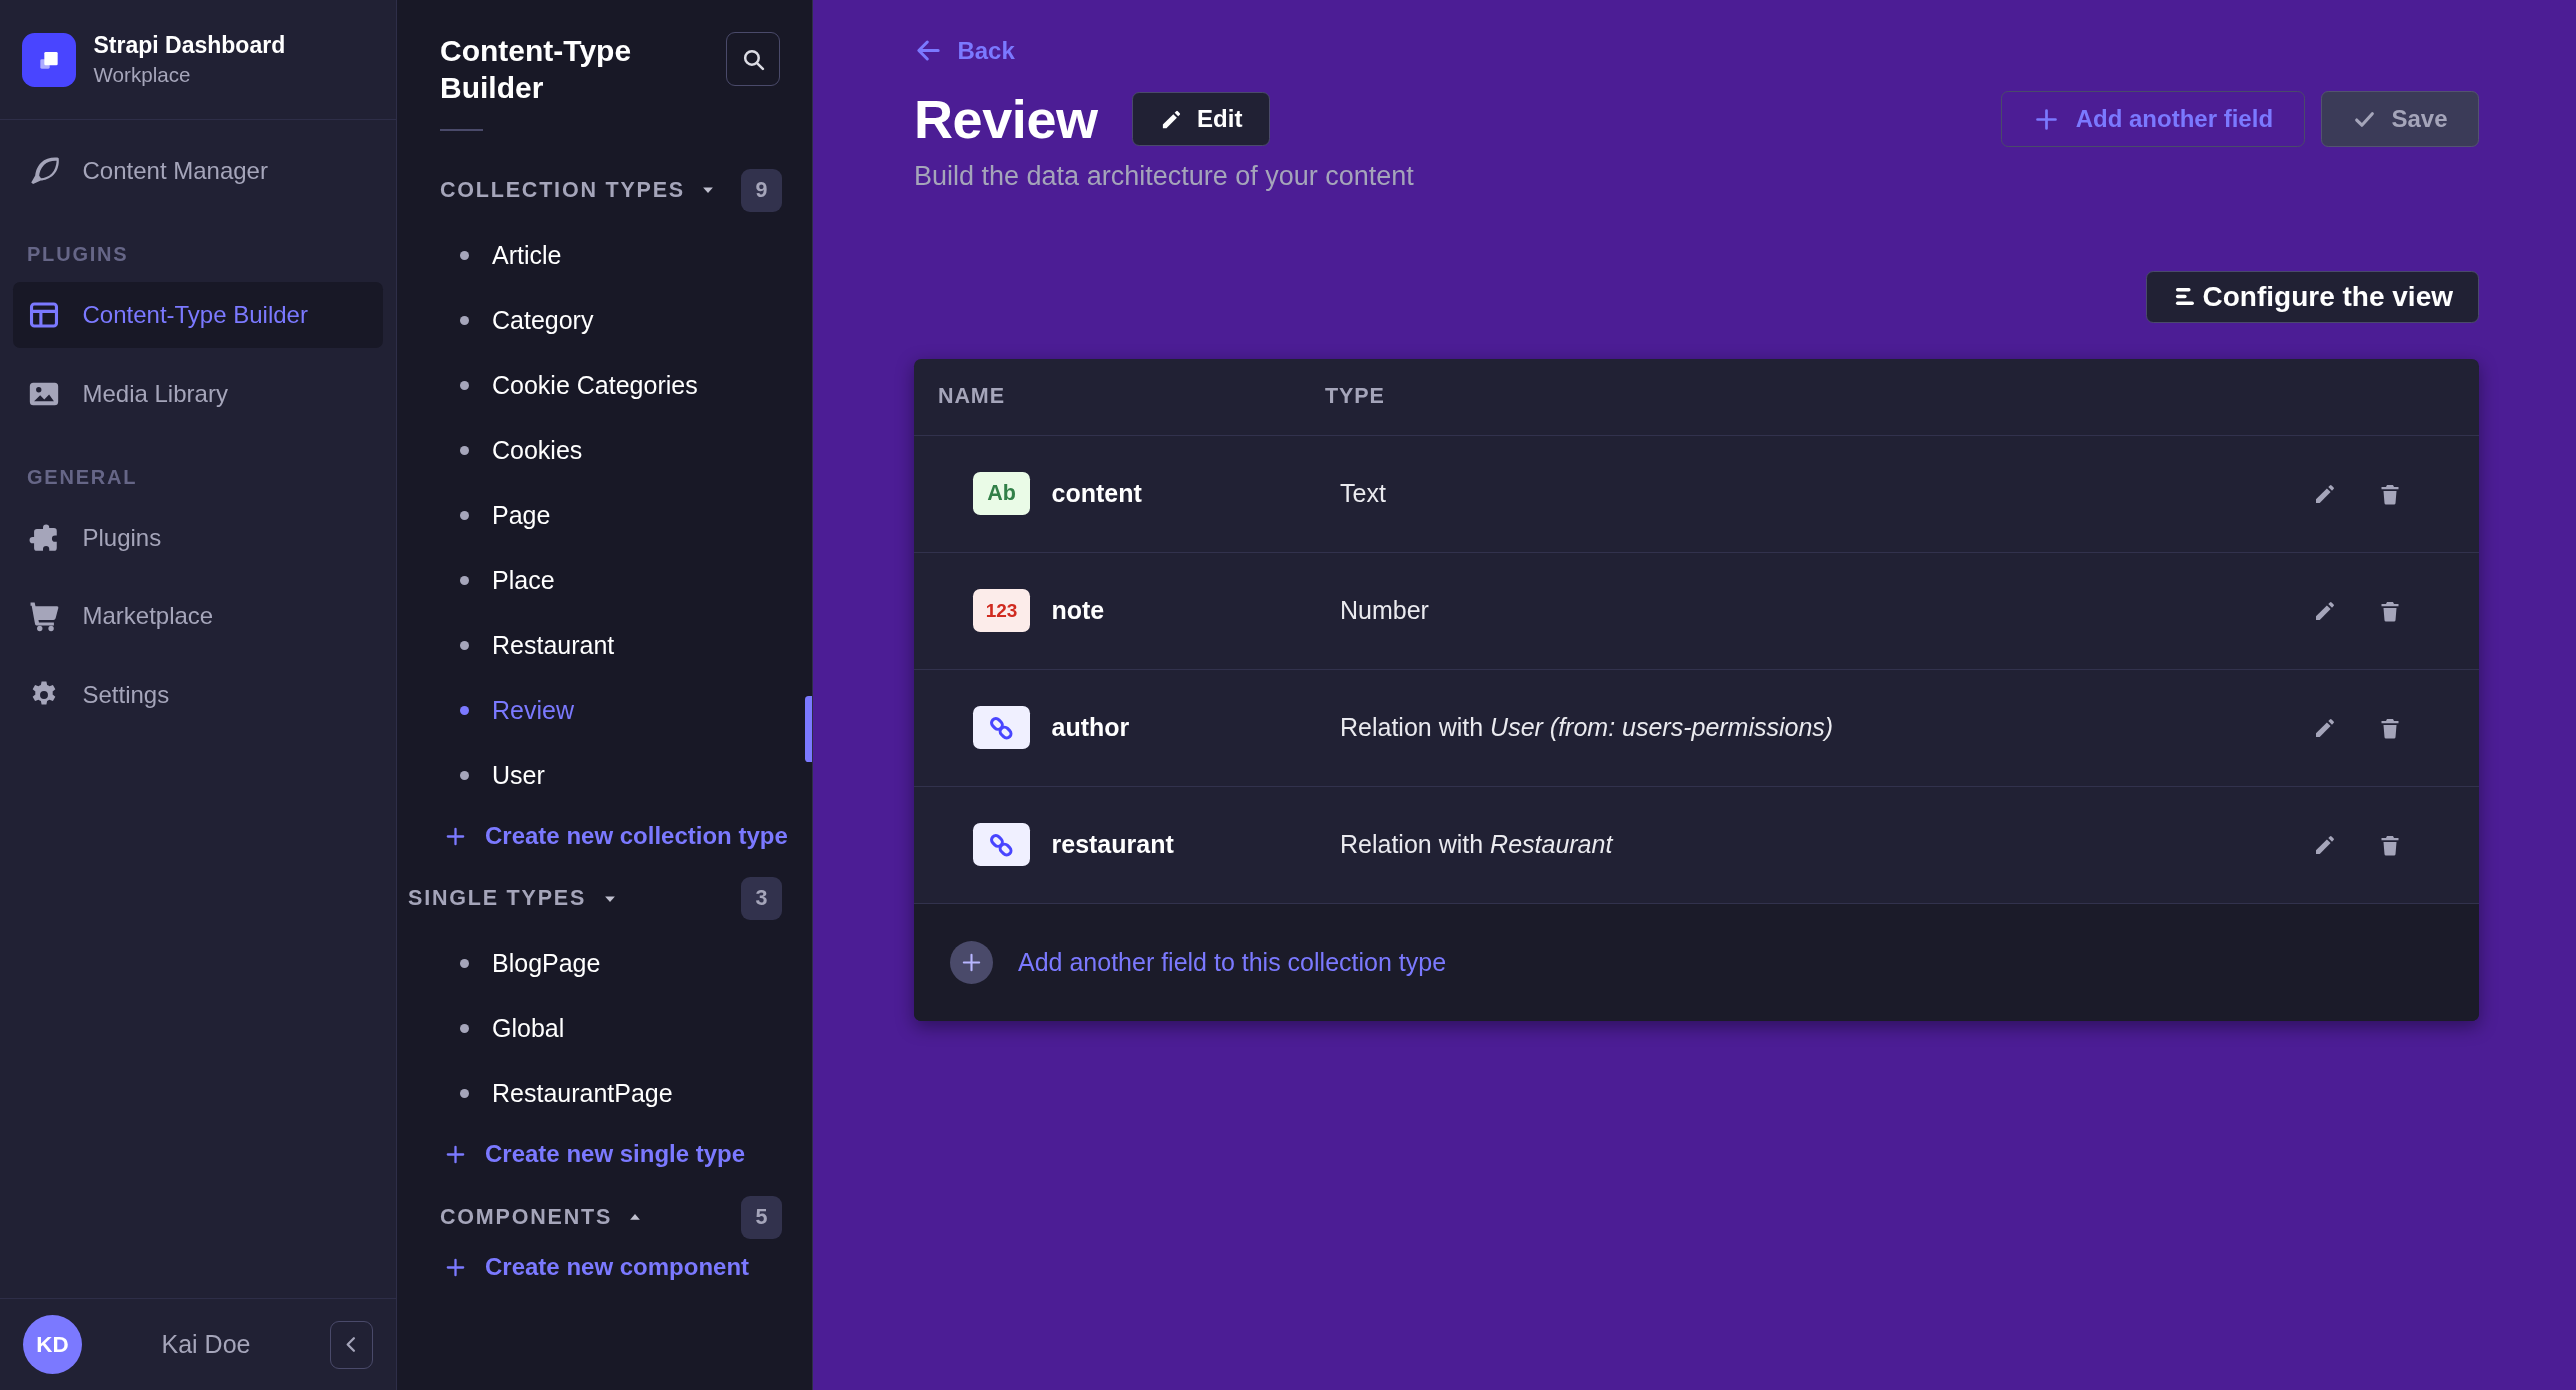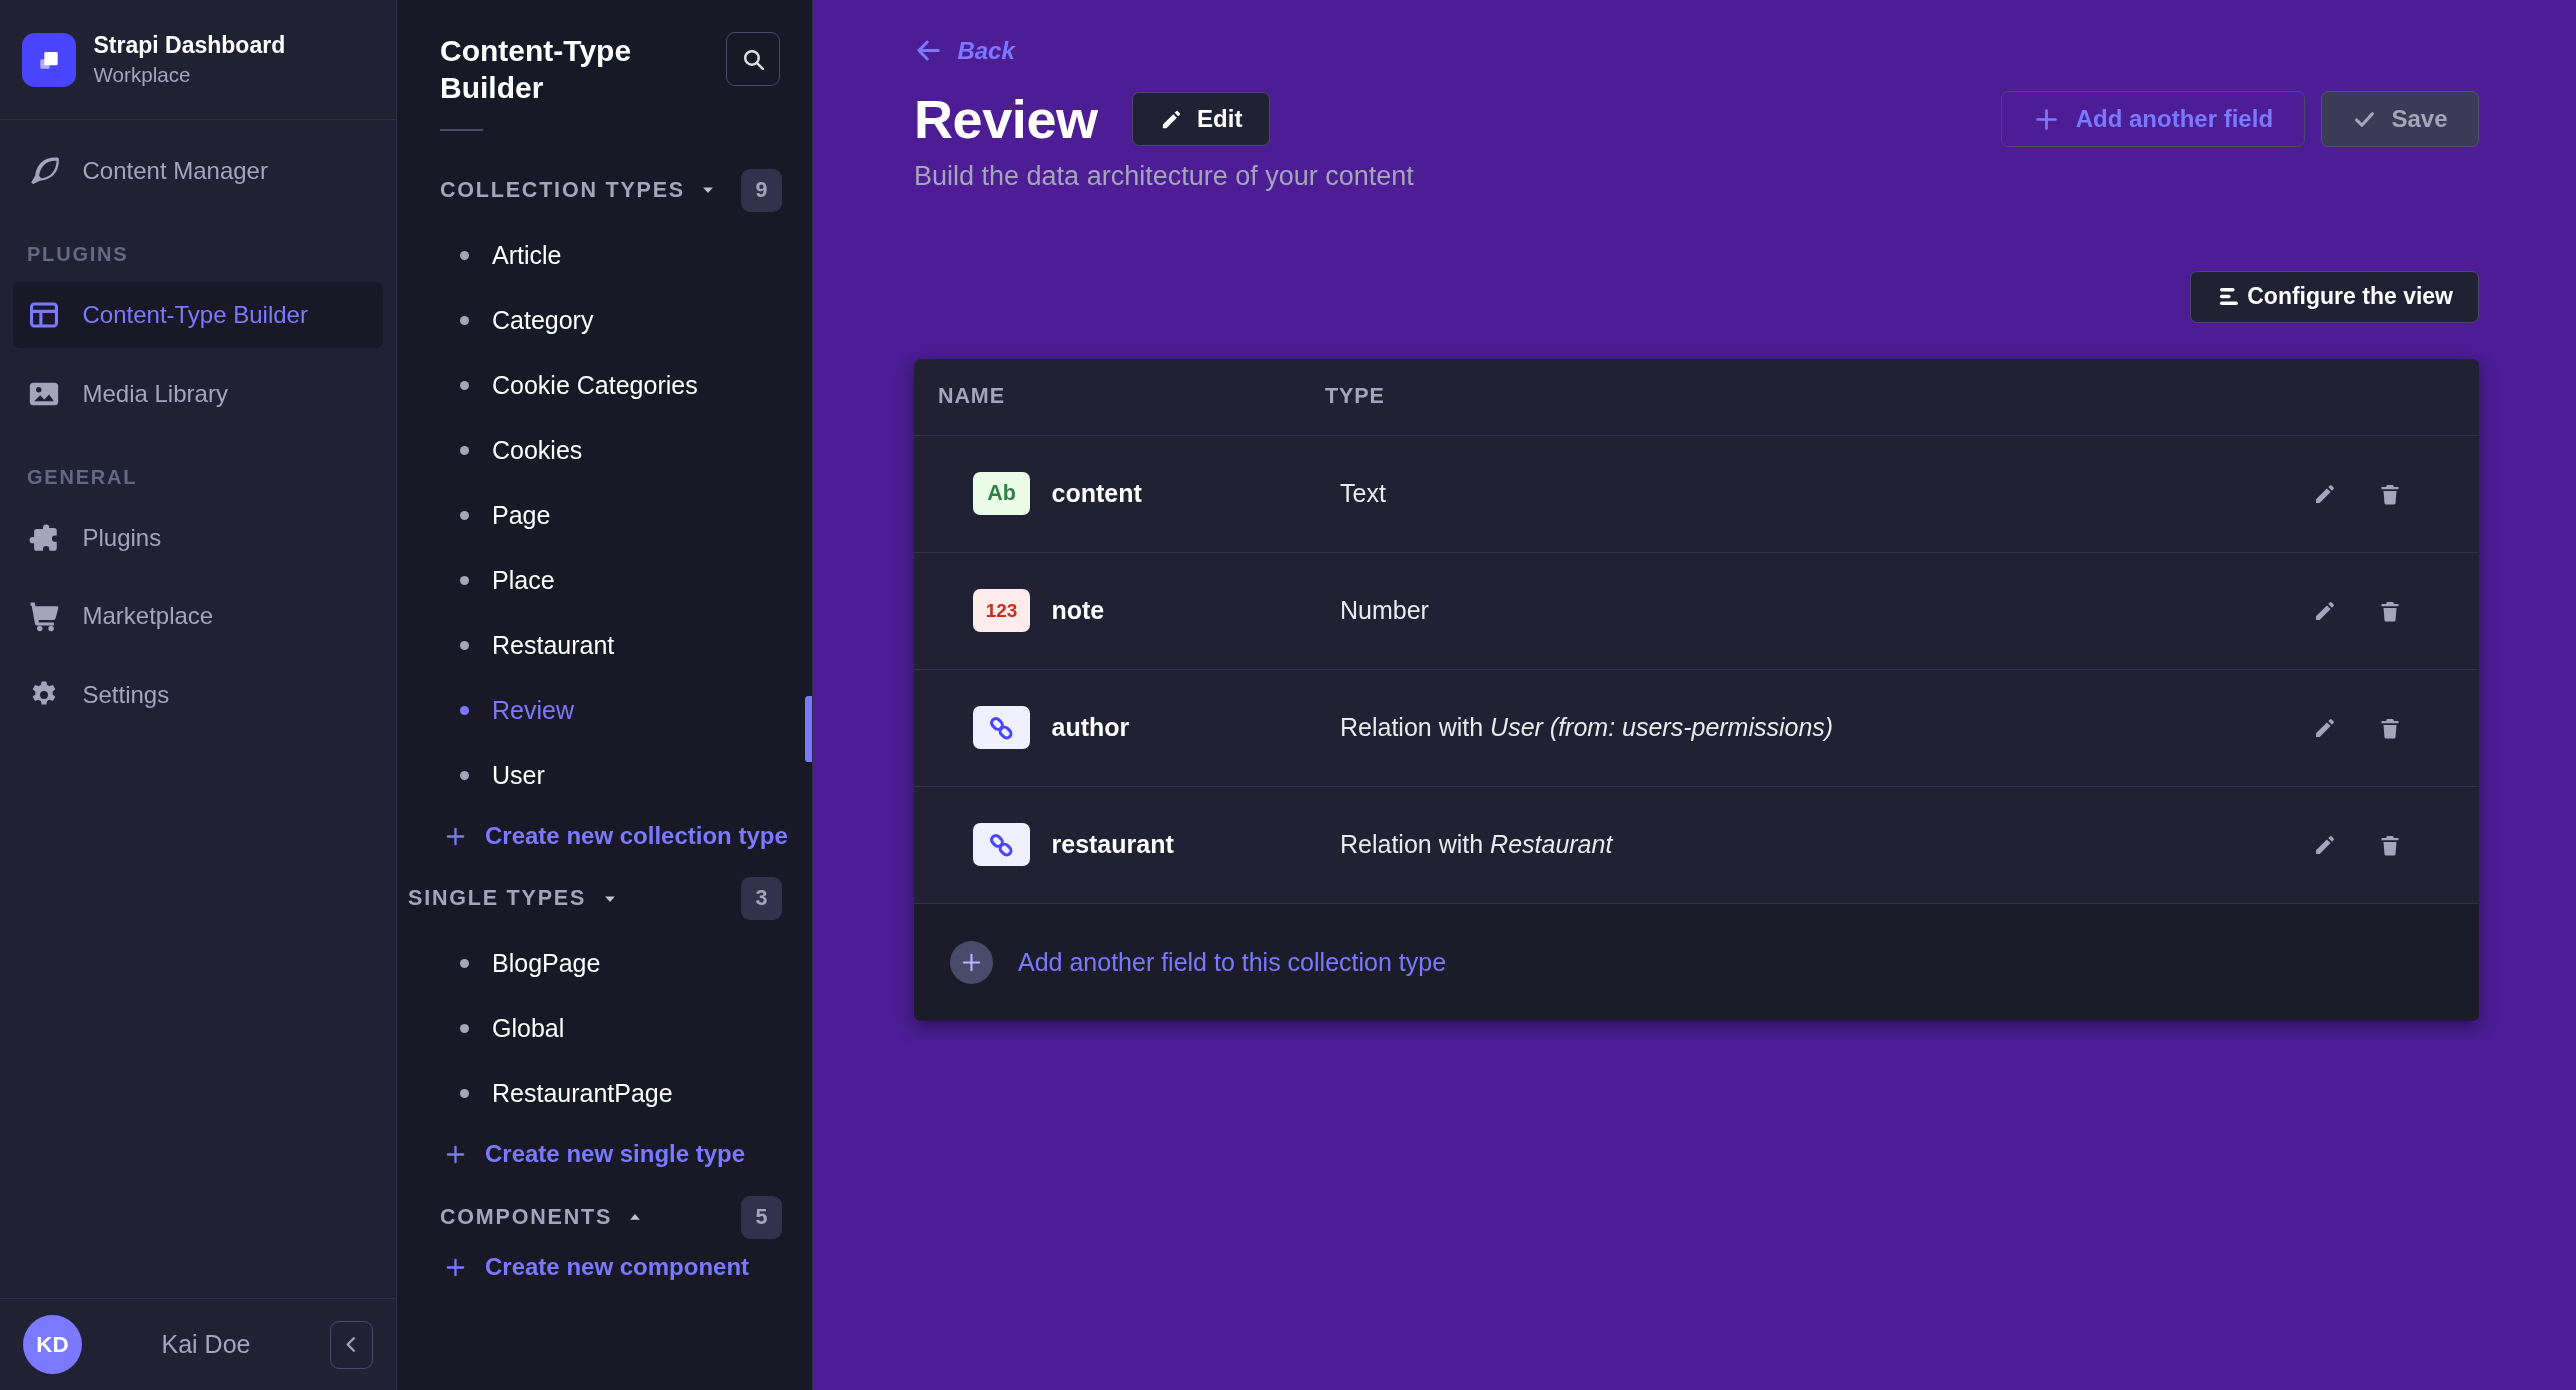--- a/index.html
+++ b/index.html
@@ -37,31 +37,31 @@
   .sn-item { display:flex; align-items:center; height:65px; cursor:pointer; }
   .sn-bullet { width:9px; height:9px; border-radius:50%; background:#a5a5ba; margin-left:63px; flex-shrink:0; }
   .sn-item-label { margin-left:23px; font-size:25px; color:#fff; }
   .sn-item.active .sn-bullet { background:var(--accent-light); }
   .sn-item.active .sn-item-label { color:var(--accent-light); }
   .create-link { display:flex; align-items:center; gap:18px; padding-left:47px; height:57px; color:var(--accent-light); font-size:24px; font-weight:bold; cursor:pointer; background:none; border:none; font-family:inherit; }
   .active-bar { position:absolute; right:0; top:696px; width:7.2px; height:66px; background:var(--accent-light); border-radius:3.6px 0 0 3.6px; }
 
   
   .main { flex:1; padding:0 97px 0 101px; }
-  .back-row { margin-top:36px;font-style:italic; }
+  .back-row { margin-top:36px; }
   .back-link { display:inline-flex; align-items:center; gap:14.4px; color:var(--accent-light); font-size:24px; font-weight:bold; text-decoration:none; cursor:pointer; }
   .title-row { display:flex; align-items:center; margin-top:20px; }
   .page-title { font-size:54px; font-weight:bold; color:#fff; letter-spacing:-0.4px; }
   .edit-btn { margin-left:34px; height:54px; padding:0 27px; border:0.9px solid #4a4a6a; border-radius:7.2px; background:#212134; color:#fff; font-size:24px; font-weight:bold; display:flex; align-items:center; gap:14.4px; cursor:pointer; font-family:inherit; }
   .spacer { flex:1; }
   .btn-add-field { height:56px; padding:0 30.5px; border:0.9px solid #4a4a6a; border-radius:7.2px; background:transparent; color:var(--accent-light); font-size:24px; font-weight:bold; display:flex; align-items:center; gap:16px; cursor:pointer; font-family:inherit; }
   .btn-save { margin-left:16px; height:56px; padding:0 30.5px; border:0.9px solid #53536f; border-radius:7.2px; background:var(--save-bg); color:#a5a5ba; font-size:24px; font-weight:bold; display:flex; align-items:center; gap:14.4px; cursor:pointer; font-family:inherit; }
   .subtitle { margin-top:10.8px; font-size:27px; color:#a5a5ba; }
   .configure-row { display:flex; justify-content:flex-end; margin-top:79px; }
-  .configure-btn { height:52px; padding:0 25px; border:0.9px solid #4a4a6a; border-radius:7.2px; background:#212134; color:#fff; font-size:23px; font-weight:bold; display:flex; align-items:center; gap:4px; cursor:pointer; font-family:inherit; }
+  .configure-btn { height:52px; padding:0 25px; border:0.9px solid #4a4a6a; border-radius:7.2px; background:#212134; color:#fff; font-size:28px; font-weight:bold; display:flex; align-items:center; gap:4px; cursor:pointer; font-family:inherit; }
 
   
   .card { margin-top:36px; background:#212134; border-radius:7.2px; box-shadow:0 5.4px 18px rgba(3,3,12,.4); }
   .thead { display:flex; align-items:center; height:77px; padding:0 24px; border-bottom:0.9px solid #32324d; }
   .th { font-size:21.5px; font-weight:bold; letter-spacing:0.9px; color:#a5a5ba; text-transform:uppercase; }
   .th-name { width:387px; }
   .trow { display:flex; align-items:center; height:117px; padding:0 77px 0 39px; border-bottom:0.9px solid #32324d; }
   .cell-name { width:387px; display:flex; align-items:center; }
   .field-icon { width:57px; height:43px; margin-left:20px; border-radius:7.2px; display:flex; align-items:center; justify-content:center; font-weight:bold; flex-shrink:0; }
   .field-icon.text   { background:var(--success-bg); color:var(--success-text); font-size:21.5px; }

